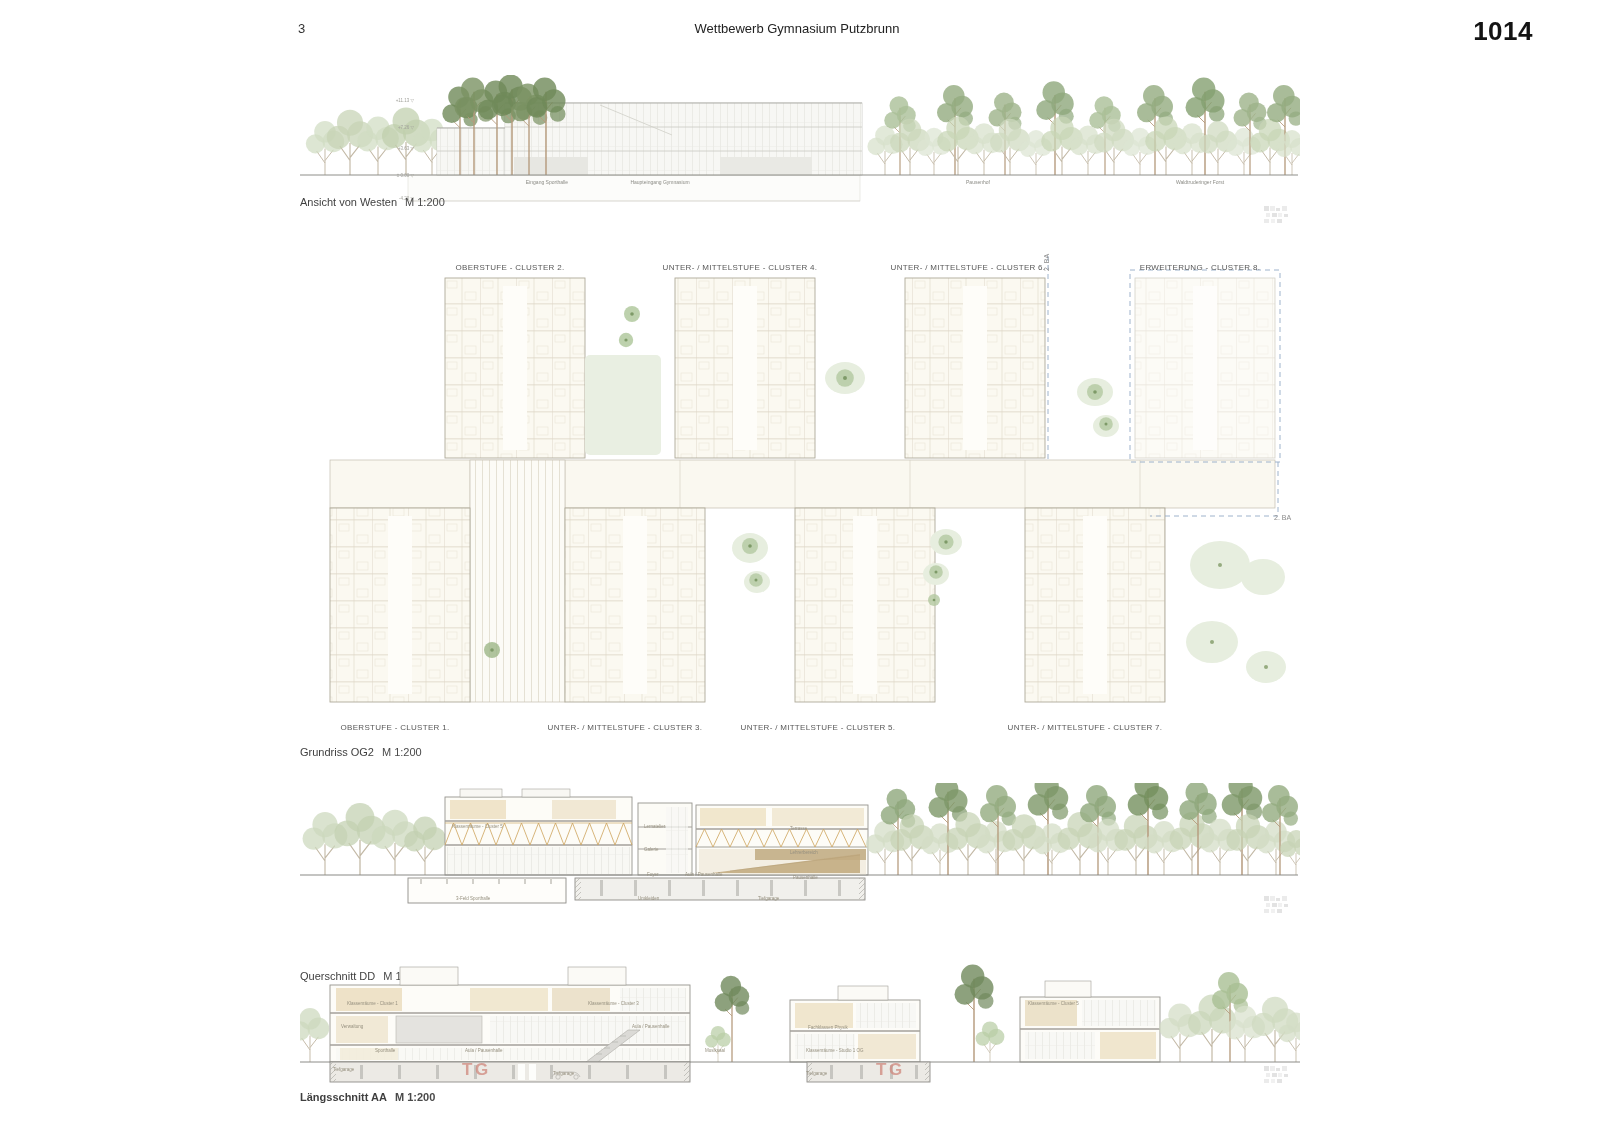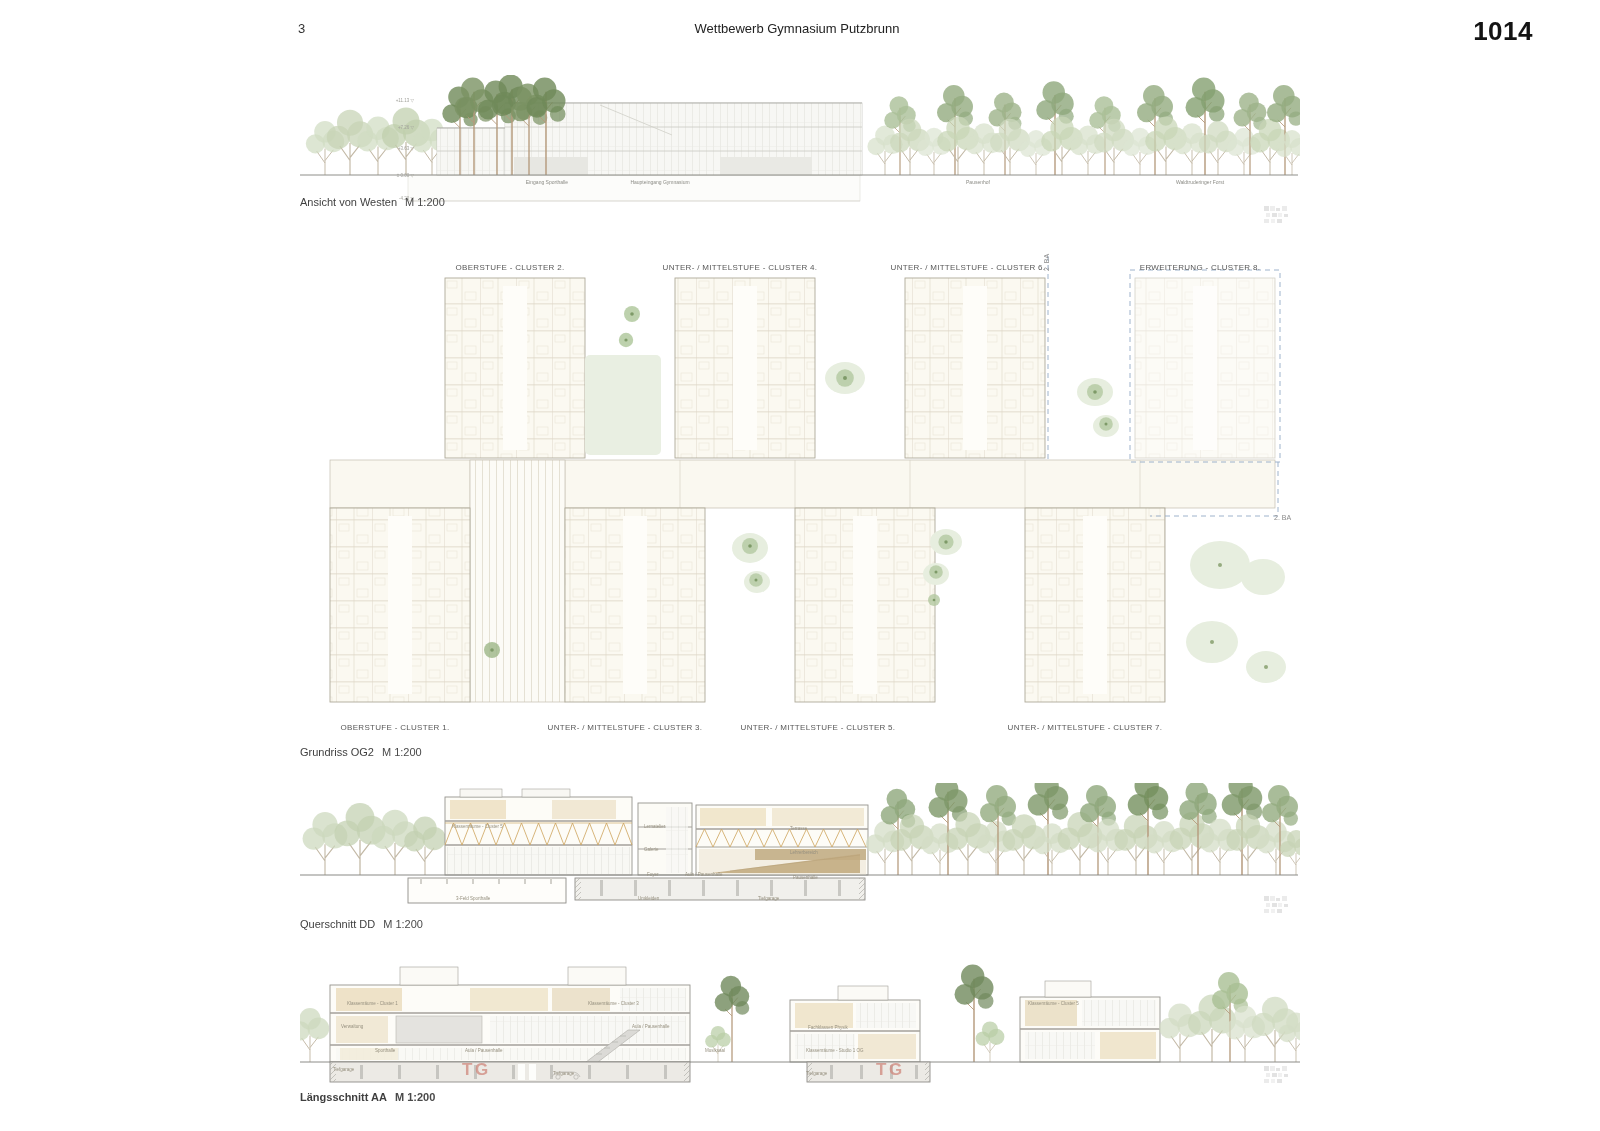--- a/index.html
+++ b/index.html
@@ -351,21 +351,21 @@
   <div class="txt lbl" style="left:644px;top:848px;">Galerie</div>
   <div class="txt lbl" style="left:647px;top:873px;">Foyer</div>
   <div class="txt lbl" style="left:685px;top:873px;">Aula / Pausenhalle</div>
   <div class="txt lbl" style="left:790px;top:827px;">Terrasse</div>
   <div class="txt lbl" style="left:790px;top:851px;">Lehrerbereich</div>
   <div class="txt lbl" style="left:793px;top:876px;">Pausenhalle</div>
   <div class="txt lbl" style="left:456px;top:897px;">3-Feld Sporthalle</div>
   <div class="txt lbl" style="left:638px;top:897px;">Umkleiden</div>
   <div class="txt lbl" style="left:758px;top:897px;">Tiefgarage</div>
 
-  <div class="txt caption" style="left:300px;top:918px;">
+  <div class="txt caption" style="left:300px;top:970px;">
     <span>Querschnitt DD</span>
     <span class="sc">M 1:200</span>
   </div>
 
   <svg class="fig" style="left:1264px;top:896px;" width="26" height="18">
       <use href="#gStamp"></use>
     </svg>
 
   <svg class="fig" style="left:300px;top:950px;" width="1000" height="140" viewBox="0 0 1000 140">
     <g>

